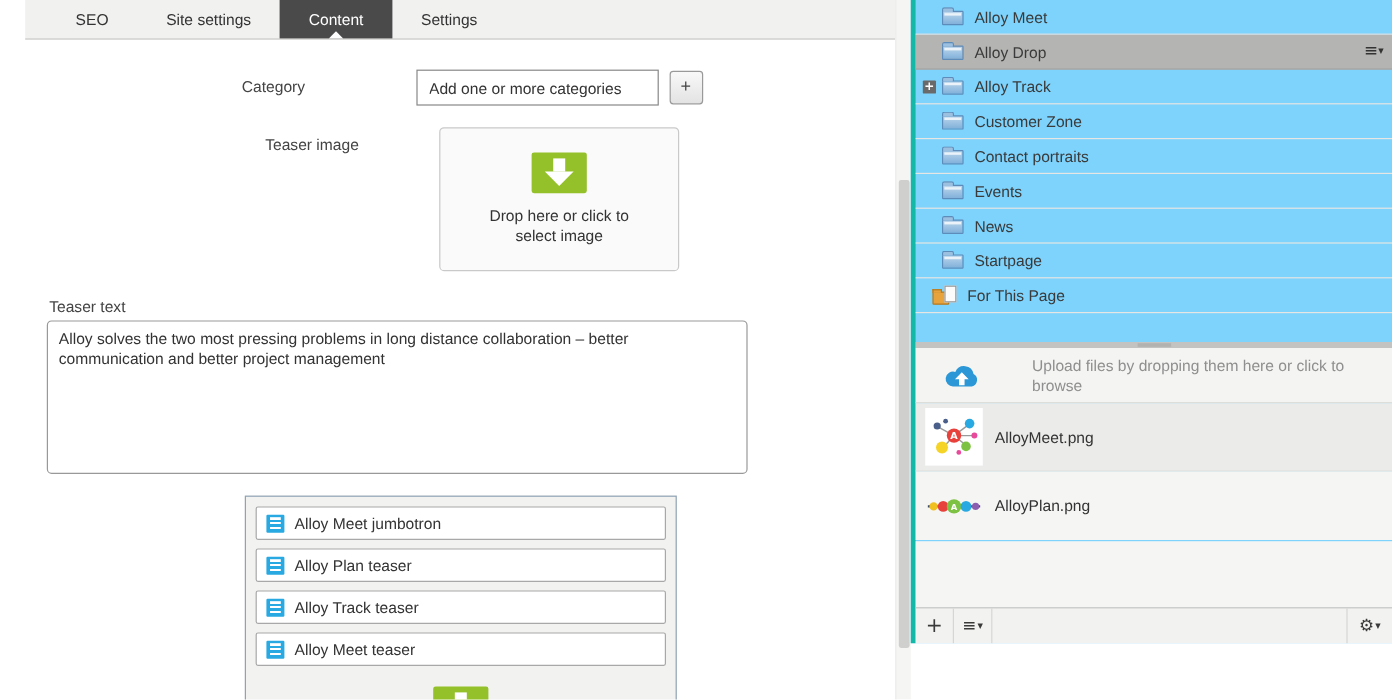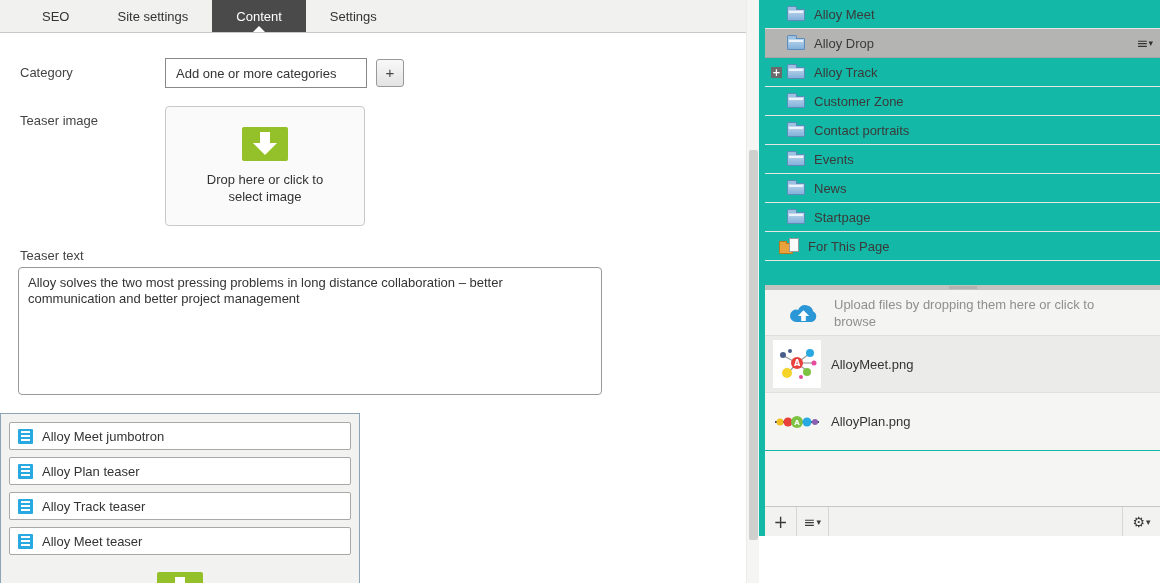--- a/index.html
+++ b/index.html
@@ -1,29 +1,29 @@
 <!DOCTYPE html>
 <html><head>
 <meta charset="utf-8">
 <style>
   * { margin:0; padding:0; box-sizing:border-box; }
   html,body { width:1160px; height:583px; overflow:hidden; background:#fff;
     font-family:"Liberation Sans","DejaVu Sans",sans-serif; font-size:13px; color:#333; }
   .stage { position:relative; width:1160px; height:583px; }
 
   
-  .left-panel { position:absolute; left:0; top:0; width:746px; height:583px; background:#fff; }
+  .left-panel { position:absolute; left:0; top:0; width:746px; height:583px; background:#fff;padding-left:21px; }
 
   .tabbar { height:33px; background:#f1f1f0; border-bottom:1px solid #c9c9c7; display:flex; align-items:stretch; padding-left:18px; }
   .tab { display:flex; align-items:center; padding:0 24px; color:#333; cursor:pointer; position:relative; }
   .tab.active { background:#4a4a4a; color:#fff; }
   .tab.active::after { content:""; position:absolute; bottom:0; left:50%; margin-left:-6px;
     border-left:6px solid transparent; border-right:6px solid transparent; border-bottom:6px solid #fff; }
 
-  .form-row { display:flex; align-items:flex-start; }
+  .form-row { display:flex; align-items:flex-start;justify-content:center; }
   .form-label { width:165px; padding-left:20px; padding-top:7px; color:#444; flex:none; }
 
   .row-category { margin-top:25px; }
   .cat-input { width:202px; height:30px; border:1px solid #888; border-radius:0; padding:0 10px;
     font-family:inherit; font-size:13px; color:#333; background:#fff; }
   .cat-input::placeholder { color:#333; opacity:1; }
   .plus-btn { width:28px; height:28px; margin-left:9px; margin-top:1px; border:1px solid #999; border-radius:3px;
     background:linear-gradient(#f8f8f8,#e3e3e3); font-size:15px; color:#444; line-height:26px; text-align:center; cursor:pointer; }
 
   .row-teaser-img { margin-top:18px; }
@@ -49,21 +49,21 @@
   .block-icon i { display:block; width:9px; height:10px;
     background:repeating-linear-gradient(to bottom,#fff 0 2px,transparent 2px 4px); }
   .area-drop-icon { margin:17px auto 0; }
 
   
   .v-scrollbar { position:absolute; left:746px; top:0; width:13px; height:583px; background:#f5f5f4; border-left:1px solid #ececea; }
   .v-thumb { position:absolute; left:2px; top:150px; width:9px; height:390px; background:#cfcfcd; border-radius:2px; }
 
   
   .right-panel { position:absolute; left:759px; top:0; width:401px; height:536px;
-    background:#14b8a6; border-left:6px solid #14b8a6; }
+    background:#7dd3fc; border-left:4px solid #14b8a6; }
 
   .tree-row { height:29px; display:flex; align-items:center; padding-left:22px; position:relative;
     border-bottom:1px solid #e6e6e4; color:#3a3a3a; cursor:pointer; }
   .tree-row.selected { background:#b4b4b2; border-bottom:1px solid #a4a4a2; }
   .folder-icon { width:18px; height:12px; background:linear-gradient(#bcd6ec,#82b1da); border:1px solid #5e8cba;
     border-radius:1px; position:relative; margin:2px 9px 0 0; flex:none; }
   .folder-icon::before { content:""; position:absolute; top:-4px; left:-1px; width:8px; height:3px;
     background:#9cc0e0; border:1px solid #5e8cba; border-bottom:none; border-radius:2px 2px 0 0; }
   .folder-icon::after { content:""; position:absolute; top:1px; left:1px; right:1px; height:2px; background:rgba(255,255,255,.75); }
   .expander { position:absolute; left:6px; top:9px; width:11px; height:11px; background:#6a6a6a; color:#fff;
@@ -77,21 +77,21 @@
   .ftp-folder { position:absolute; left:0; bottom:1px; width:14px; height:11px; background:#e8a33d; border:1px solid #b5791e; border-radius:1px; }
   .ftp-folder::before { content:""; position:absolute; top:-3px; left:-1px; width:6px; height:2px;
     background:#e8a33d; border:1px solid #b5791e; border-bottom:none; }
   .ftp-page { position:absolute; right:2px; top:0; width:10px; height:14px; background:#fbfbfb; border:1px solid #9a9a9a; }
 
   .tree-gap { height:24px; }
   .h-splitter { height:5px; background:#c3c3c1; position:relative; cursor:row-resize; }
   .h-splitter::after { content:""; position:absolute; left:50%; margin-left:-14px; top:1px; width:28px; height:3px; background:#b2b2b0; }
 
   .upload-row { height:46px; background:#f4f4f2; display:flex; align-items:center; padding-left:24px;
-    border-bottom:1px solid #ddddda; cursor:pointer; }
+    border-bottom:1px solid #ddddda; cursor:pointer;gap:28px; }
   .cloud-icon { flex:none; margin-right:16px; }
   .upload-text { color:#8f8f8f; line-height:17px; width:300px; }
 
   .file-row { height:57px; display:flex; align-items:center; padding-left:8px; cursor:pointer; }
   .file-row.shaded { background:#ebebea; border-bottom:1px solid #e0e0de; }
   .file-row.plain  { background:#f5f5f4; }
   .thumb-box { width:48px; height:48px; background:#fff; display:flex; align-items:center; justify-content:center; flex:none; }
   .thumb-free { width:48px; height:48px; display:flex; align-items:center; justify-content:center; flex:none; }
   .file-name { margin-left:10px; color:#333; }
 

